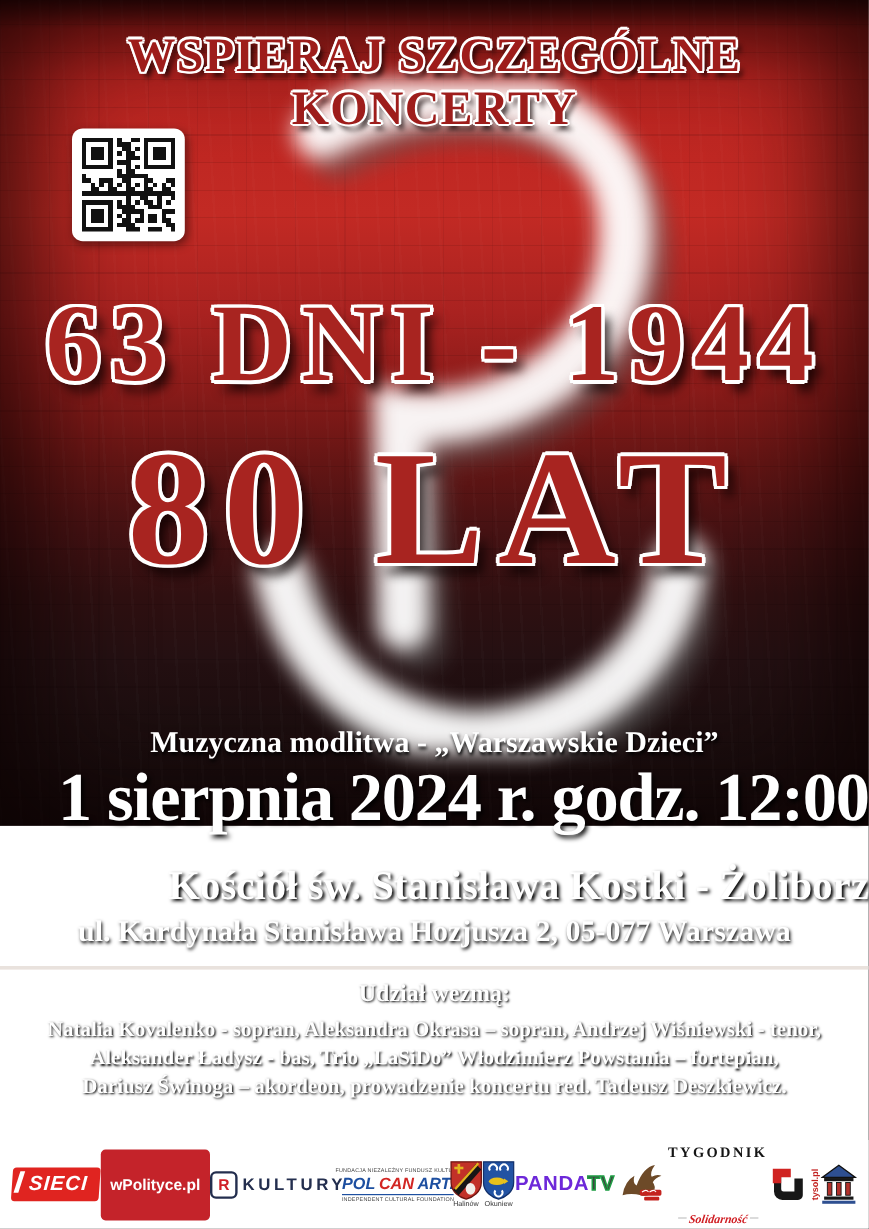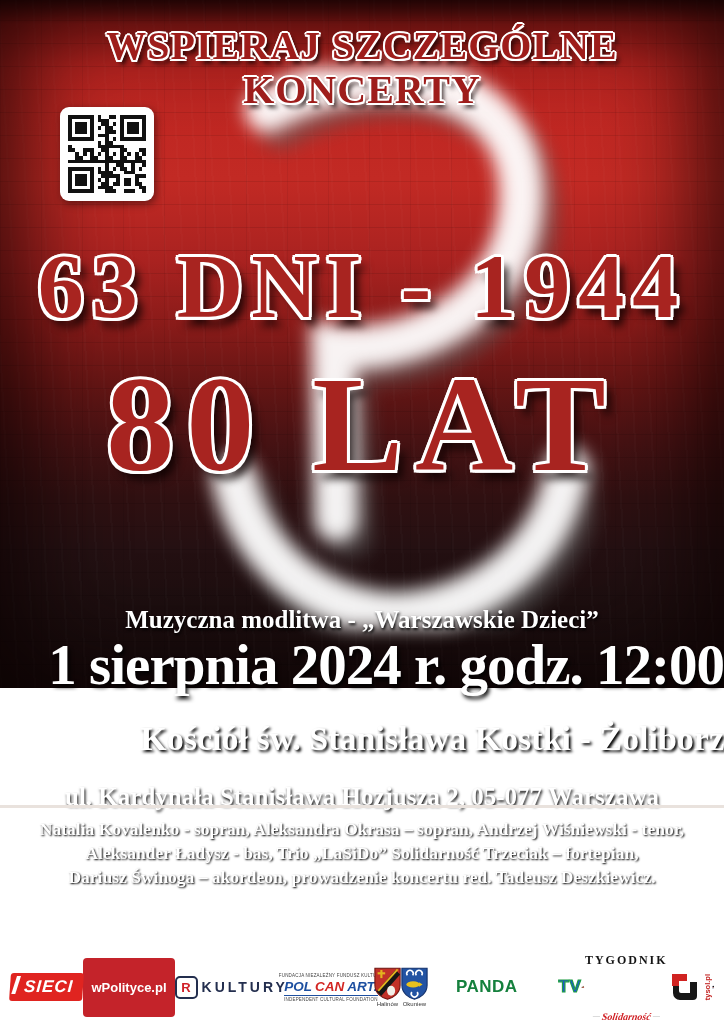--- a/index.html
+++ b/index.html
@@ -36,21 +36,21 @@
   .hl1{top:240px;font-size:92px;letter-spacing:8px;}
   .hl2{top:356px;font-size:136px;letter-spacing:12px;}
   .subtitle{position:absolute;top:590px;left:0;width:100%;text-align:center;z-index:3;
     font-size:25px;font-weight:bold;color:#fff;text-shadow:1px 2px 3px #000;margin-top:16px;}
   .datetime{position:absolute;top:632px;left:0;width:100%;text-align:right;z-index:3;
     font-size:57px;font-weight:bold;color:#fff;letter-spacing:-1px;line-height:1.15;
     text-shadow:2px 3px 4px #000;}
   .venue{position:absolute;top:720px;left:0;width:100%;text-align:right;z-index:3;
     font-size:34px;font-weight:bold;color:#fff;text-shadow:2px 2px 3px #000;}
   .address{position:absolute;top:763px;left:0;width:100%;text-align:center;z-index:3;
-    font-size:25px;font-weight:bold;color:#fff;text-shadow:1px 2px 3px #000;margin-top:20px;}
+    font-size:25px;font-weight:bold;color:#fff;text-shadow:1px 2px 3px #000;}
   .divider{position:absolute;top:805px;left:0;width:100%;height:3px;background:#e9e2dd;z-index:3;}
   .lineup{position:absolute;top:817px;left:0;width:100%;text-align:center;z-index:3;color:#fff;}
   .lineup-heading{font-size:20px;font-weight:bold;margin-bottom:5px;text-shadow:1px 1px 2px #000;}
   .lineup-line{font-size:17.5px;font-weight:bold;line-height:24px;text-shadow:1px 1px 2px #000;}
   
   .logobar{position:absolute;left:0;top:950px;width:724px;height:74px;background:#fff;
     display:flex;align-items:center;justify-content:space-evenly;padding:0 10px;box-sizing:border-box;
     font-family:"Liberation Sans","DejaVu Sans",sans-serif;z-index:4;}
   .sieci-box{background:#e02420;color:#fff;font-style:italic;font-weight:bold;font-size:17px;
     padding:4px 10px 4px 14px;border-radius:3px;transform:skewX(-4deg);position:relative;letter-spacing:1px;}
@@ -61,22 +61,22 @@
     font-weight:bold;font-size:13px;display:flex;align-items:center;justify-content:center;}
   .rep-text{color:#232e4e;font-weight:bold;font-size:14px;letter-spacing:3px;}
   .pca{display:flex;flex-direction:column;align-items:center;width:86px;}
   .pca-top,.pca-bottom{font-size:4.5px;color:#444;letter-spacing:.2px;white-space:nowrap;}
   .pca-main{font-size:13.5px;font-weight:bold;font-style:italic;border-bottom:1.5px solid #1d4fa0;
     padding-bottom:1px;margin:1px 0;white-space:nowrap;}
   .pca-pol,.pca-art{color:#1d4fa0;} .pca-can{color:#d22623;margin:0 3px;}
   .crest{display:flex;flex-direction:column;align-items:center;}
   .crest-caption{font-size:6px;color:#333;margin-top:1px;}
   .panda{font-weight:900;font-size:17px;letter-spacing:.5px;}
-  .panda-main{color:#15803d;margin-left:28px;} 
-  .panda-tv{color:#1d4ed8;margin-left:41px;-webkit-text-stroke:1.2px #1f9e44;}
+  .panda-main{color:#6d28d9;} 
+  .panda-tv{color:#404040;-webkit-text-stroke:1.2px #1f9e44;}
   .tyg{display:flex;flex-direction:column;align-items:center;gap:44px;}
   .tyg-top{font-family:"Liberation Serif",serif;font-weight:bold;font-size:12px;letter-spacing:2px;color:#151515;}
   .tyg-script{font-family:"Liberation Serif",serif;font-style:italic;font-weight:bold;font-size:10px;
     color:#d01f24;margin-top:-1px;transform:skewX(-8deg);}
   .tyg-script::before,.tyg-script::after{content:"—";color:#777;font-size:7px;vertical-align:2px;margin:0 2px;}
   .tysol{display:flex;align-items:center;gap:1px;}
   .tysol-label{writing-mode:vertical-rl;transform:rotate(180deg);font-size:7.5px;font-weight:bold;color:#c2201f;}
 </style>
 </head>
 <body>
@@ -344,22 +344,23 @@
     <div class="headline hl2">80 LAT</div>
 
     <div class="subtitle">Muzyczna modlitwa - „Warszawskie Dzieci”</div>
     <div class="datetime">1 sierpnia 2024 r. godz. 12:00</div>
     <div class="venue">Kościół św. Stanisława Kostki - Żoliborz</div>
     <div class="address">ul. Kardynała Stanisława Hozjusza 2, 05-077 Warszawa</div>
 
     <div class="divider"></div>
 
     <div class="lineup">
+      <div class="lineup-heading">Udział wezmą:</div>
       <div class="lineup-line">Natalia Kovalenko - sopran, Aleksandra Okrasa – sopran, Andrzej Wiśniewski - tenor,</div>
-      <div class="lineup-line">Aleksander Ładysz - bas, Trio „LaSiDo” Solidarność Trzeciak – fortepian,</div>
+      <div class="lineup-line">Aleksander Ładysz - bas, Trio „LaSiDo” Włodzimierz Powstania – fortepian,</div>
       <div class="lineup-line">Dariusz Świnoga  – akordeon, prowadzenie koncertu red. Tadeusz Deszkiewicz.</div>
     </div>
   </div>
 
   <div class="logobar">
 
     <span class="sieci-box">
       <span class="sieci-slash"></span>
       <span>SIECI</span>
     </span>

